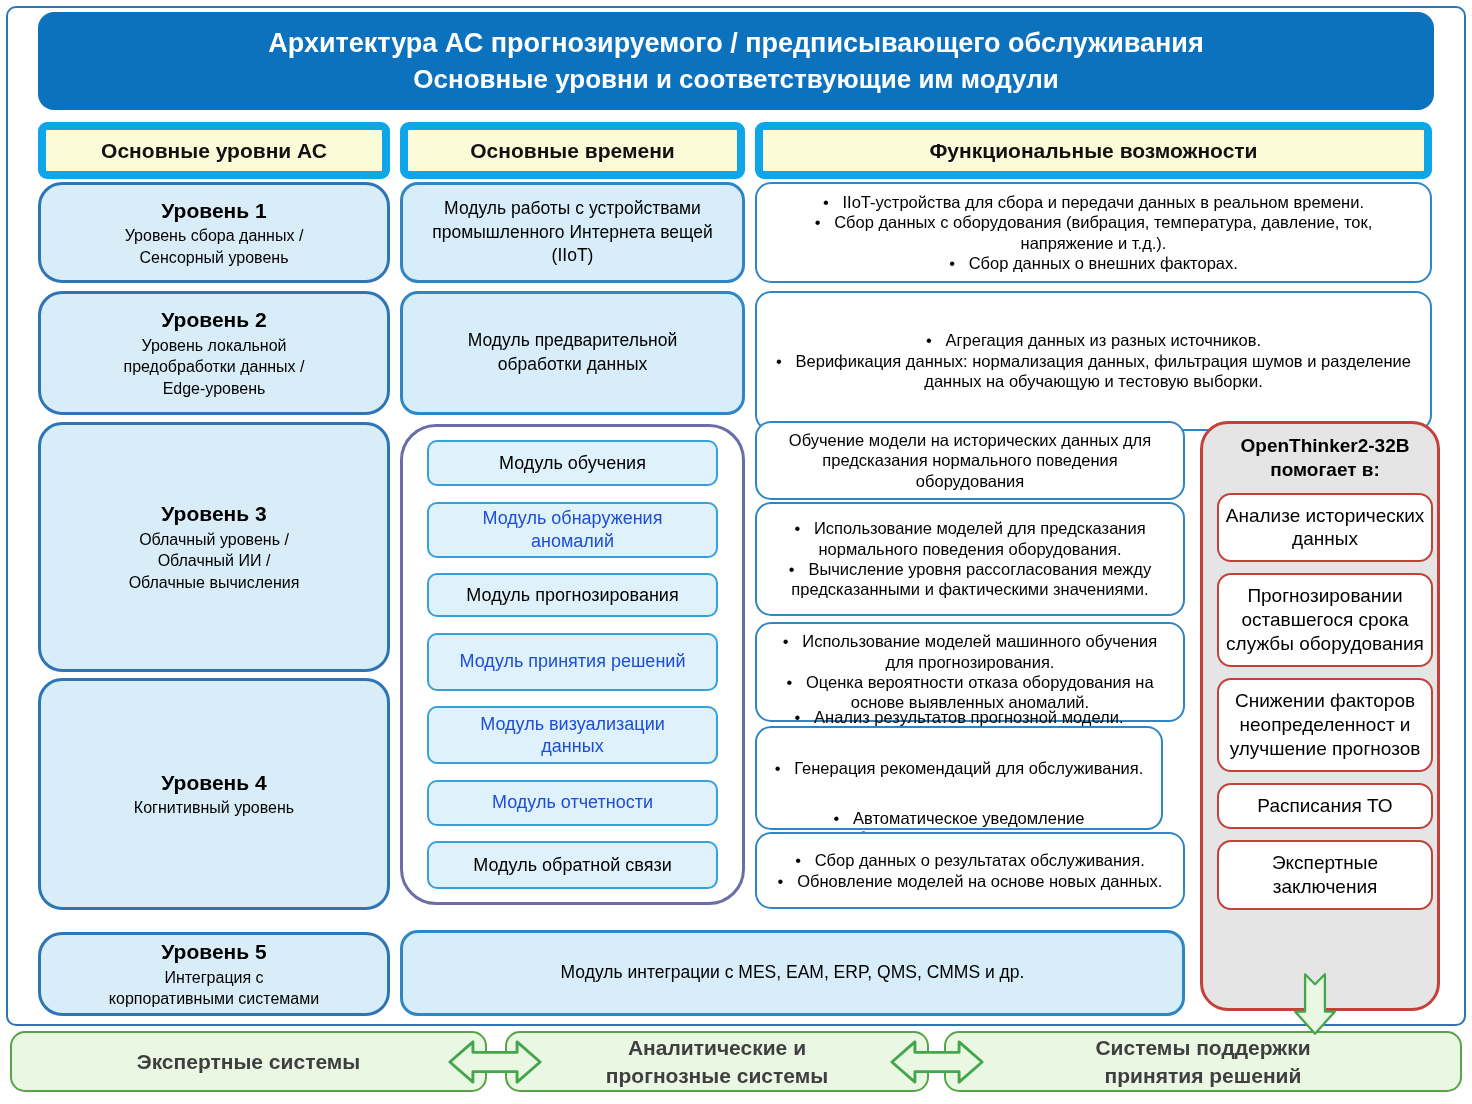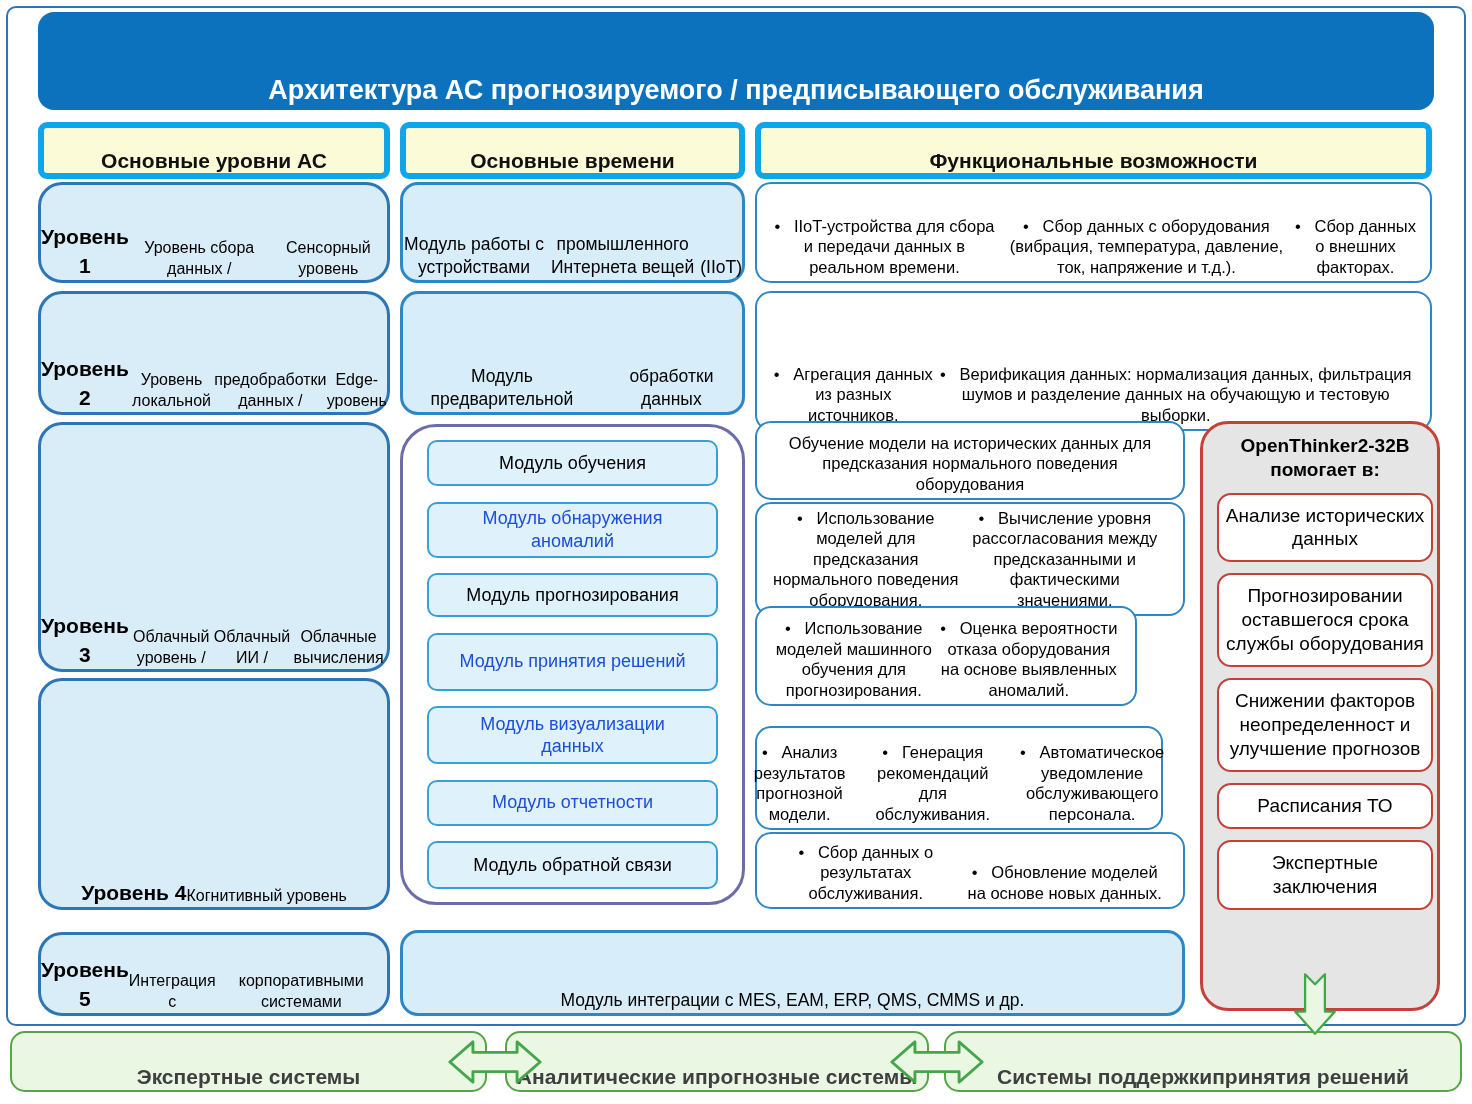--- a/index.html
+++ b/index.html
@@ -1,26 +1,26 @@
 <!DOCTYPE html>
 <html><head>
 <meta charset="utf-8">
 <style>
   * { margin:0; padding:0; box-sizing:border-box; }
   html,body { width:1472px; height:1104px; background:#fff; font-family:"Liberation Sans", sans-serif; position:relative; }
   .abs { position:absolute; }
-  .flexc { display:flex; flex-direction:row; align-items:flex-end; justify-content:center; text-align:center; }
+  .flexc { display:flex; flex-direction:column; align-items:center; justify-content:center; text-align:center; }
 
   .outer-frame { left:6px; top:6px; width:1460px; height:1020px; border:2px solid #2E75B6; border-radius:10px; }
 
   .header { left:38px; top:12px; width:1396px; height:98px; background:#0D72BD; border-radius:16px; color:#fff; font-weight:bold; }
   .header .h1 { font-size:27px; line-height:1.4; }
   .header .h2 { font-size:26px; line-height:1.3; }
 
-  .yellow { background:#FBFBD8; border:6px solid #0ea5e9; border-radius:9px; font-weight:bold; font-size:21px; color:#111; }
+  .yellow { background:#FBFBD8; border:8px solid #0ea5e9; border-radius:9px; font-weight:bold; font-size:21px; color:#111; }
 
   .lvl { background:#D9EDF8; border:3px solid #2E75B6; border-radius:24px; color:#000; }
   .lvl .t { font-weight:bold; font-size:21px; line-height:1.35; }
   .lvl .s { font-size:16px; line-height:1.35; }
 
   .modbox { background:#D7EDF9; border:3px solid #2E86C5; border-radius:18px; font-size:17.5px; color:#000; line-height:1.35; }
 
   .fnbox { background:#fff; border:2.5px solid #2E86C5; border-radius:16px; font-size:16.5px; color:#000; line-height:1.24; padding:4px 14px; }
   .bullet::before { content:"\2022\00a0\00a0\00a0"; }
   .bullet, .plainline { display:block; }
@@ -38,20 +38,21 @@
 
   .arrow-svg { display:block; }
 </style>
 </head>
 <body>
 
 <div class="abs outer-frame"></div>
 
 <div class="abs header flexc">
   <div class="h1">Архитектура АС прогнозируемого / предписывающего обслуживания</div>
+  <div class="h2">Основные уровни и соответствующие им модули</div>
 </div>
 
 <div class="abs yellow flexc" style="left:38px; top:122px; width:352px; height:57px;">Основные уровни АС</div>
 <div class="abs yellow flexc" style="left:400px; top:122px; width:345px; height:57px;">Основные времени</div>
 <div class="abs yellow flexc" style="left:755px; top:122px; width:677px; height:57px;">Функциональные возможности</div>
 
 <div class="abs lvl flexc" style="left:38px; top:182px; width:352px; height:101px;">
   <div class="t">Уровень 1</div>
   <div class="s">Уровень сбора данных /</div>
   <div class="s">Сенсорный уровень</div>
@@ -109,21 +110,21 @@
   <div class="gmod dark" style="min-height:48px;">Модуль обратной связи</div>
 </div>
 
 <div class="abs fnbox flexc" style="left:755px; top:421px; width:430px; height:79px;">
   <span class="plainline">Обучение модели на исторических данных для предсказания нормального поведения оборудования</span>
 </div>
 <div class="abs fnbox flexc" style="left:755px; top:502px; width:430px; height:114px;">
   <span class="bullet">Использование моделей для предсказания нормального поведения оборудования.</span>
   <span class="bullet">Вычисление уровня рассогласования между предсказанными и фактическими значениями.</span>
 </div>
-<div class="abs fnbox flexc" style="left:755px; top:606px; width:382px; height:100px;">
+<div class="abs fnbox flexc" style="left:755px; top:622px; width:430px; height:100px;">
   <span class="bullet">Использование моделей машинного обучения для прогнозирования.</span>
   <span class="bullet">Оценка вероятности отказа оборудования на основе выявленных аномалий.</span>
 </div>
 <div class="abs fnbox flexc" style="left:755px; top:726px; width:408px; height:104px;gap:30px;">
   <span class="bullet">Анализ результатов прогнозной модели.</span>
   <span class="bullet">Генерация рекомендаций для обслуживания.</span>
   <span class="bullet">Автоматическое уведомление обслуживающего персонала.</span>
 </div>
 <div class="abs fnbox flexc" style="left:755px; top:832px; width:430px; height:77px;">
   <span class="bullet">Сбор данных о результатах обслуживания.</span>

